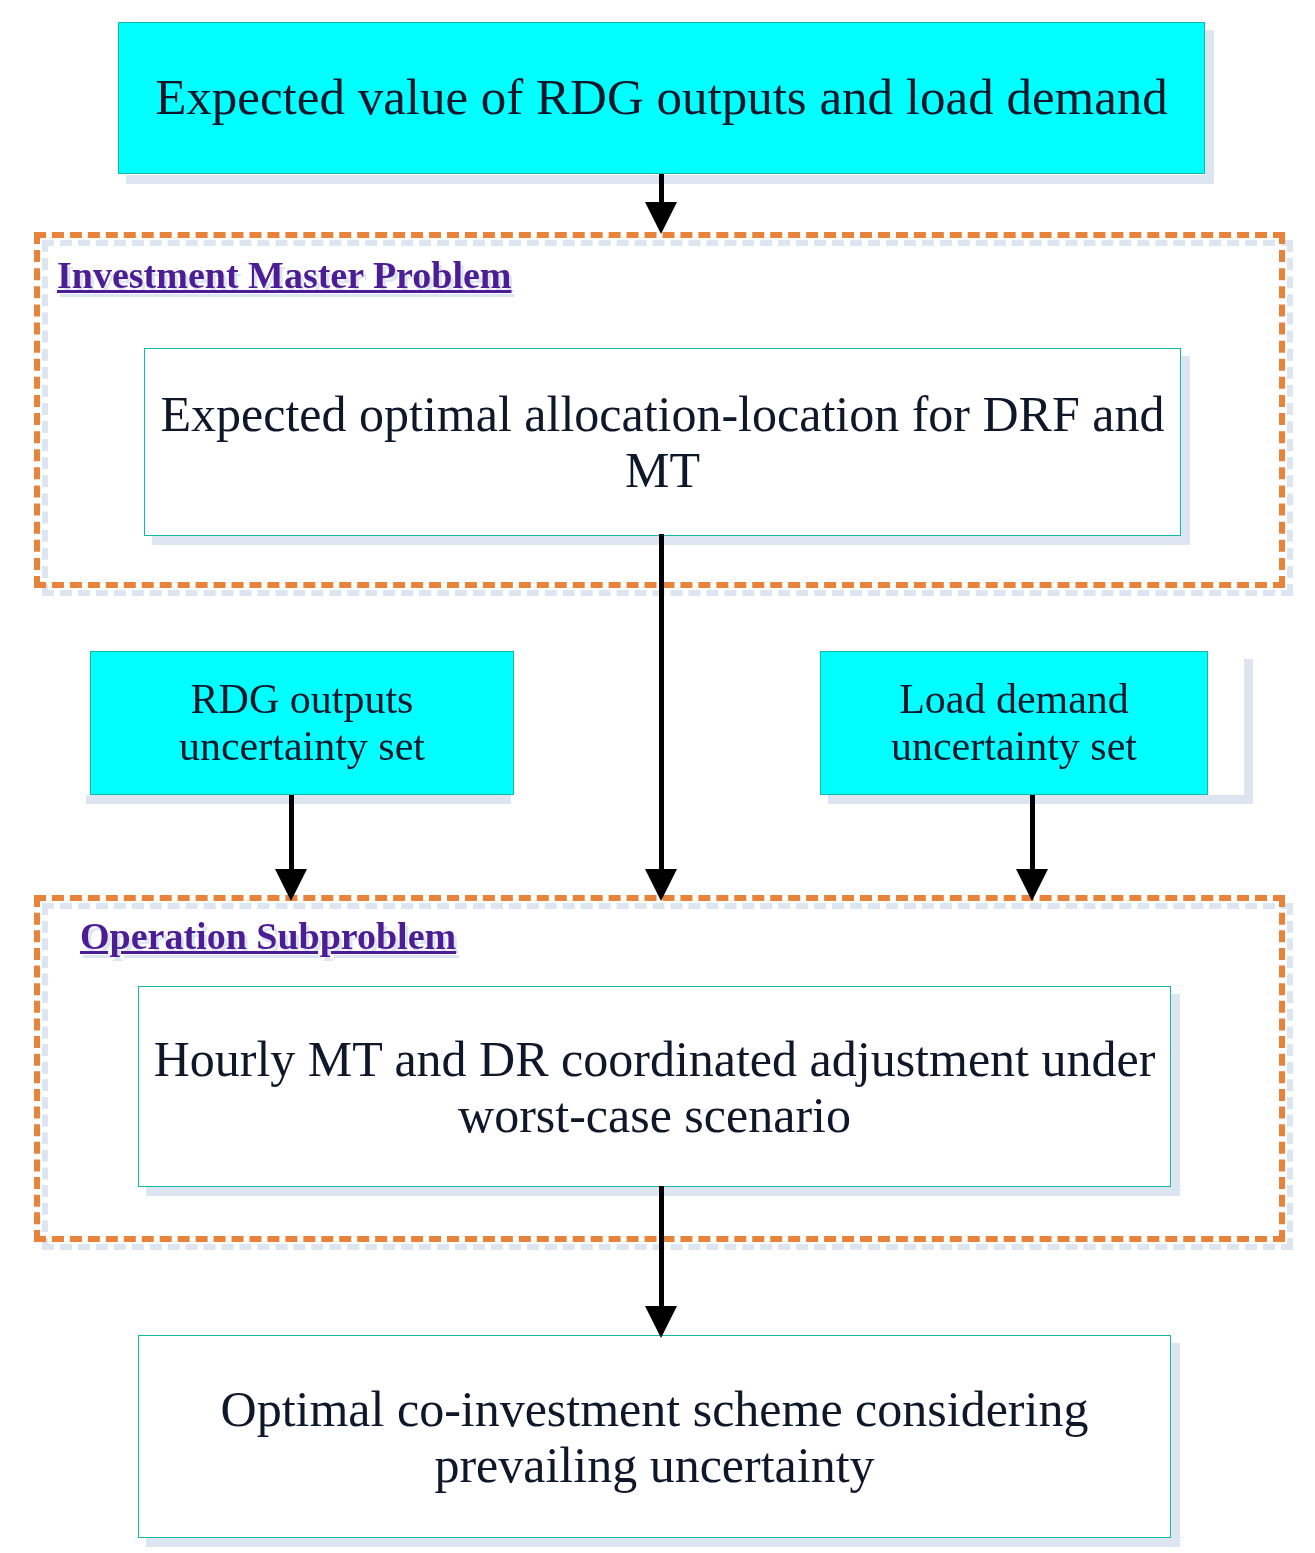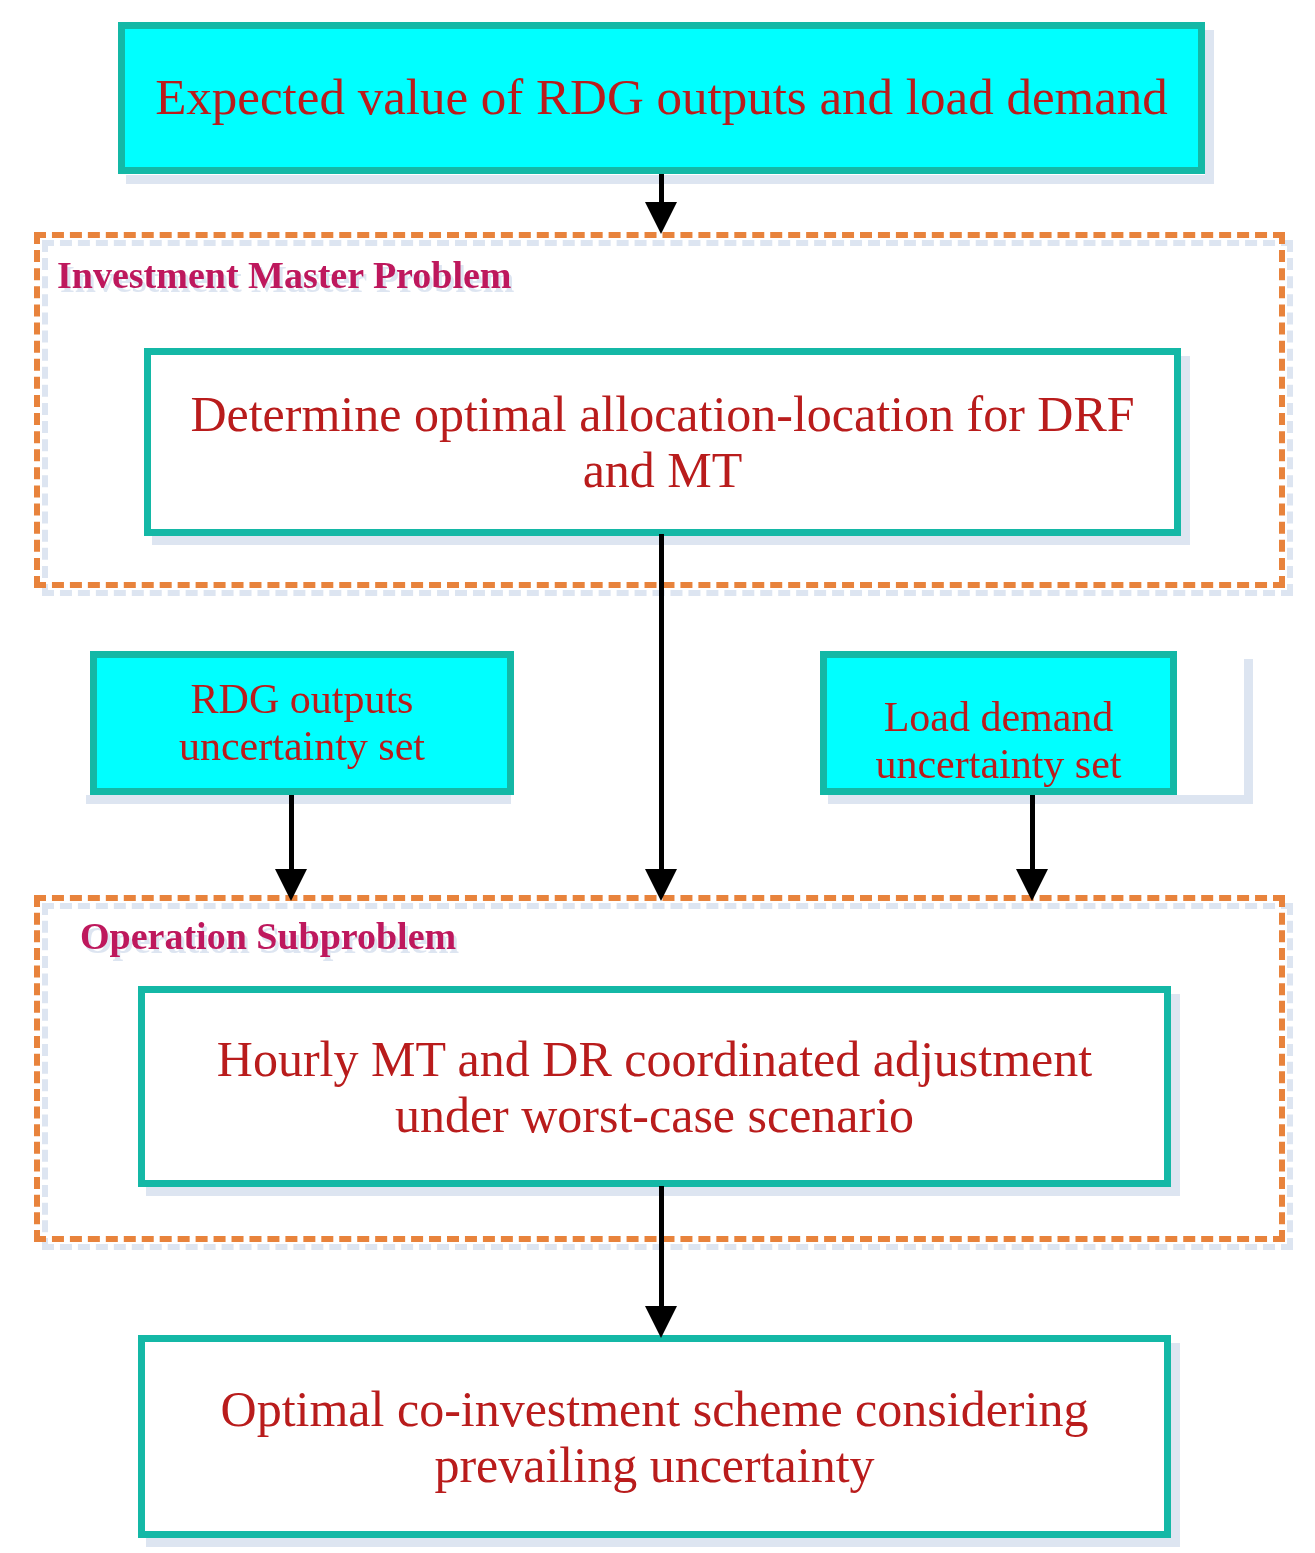--- a/index.html
+++ b/index.html
@@ -13,26 +13,26 @@
     height: 1553px;
     background: #ffffff;
     overflow: hidden;
     font-family: "Liberation Serif", "DejaVu Serif", serif;
   }
 
   
   .node {
     position: absolute;
     box-sizing: border-box;
-    border: 7px solid #14b8a6;
+    border: 1px solid #14b8a6;
     display: flex;
     align-items: center;
     justify-content: center;
     text-align: center;
-    color: #b91c1c;
+    color: #0f172a;
     line-height: 1.12;
     z-index: 5;
   }
   .node .txt {
     display: block;
     width: 100%;
     padding: 0 14px;
     box-sizing: border-box;
   }
   .node.cyan { background: #00FFFF; }
@@ -56,25 +56,26 @@
   .group-shadow {
     position: absolute;
     box-sizing: border-box;
     border: 6px dashed #dde5f1;
     background: transparent;
     z-index: 1;
   }
   .group-label {
     position: absolute;
     font-weight: bold;
-    color: #be185d;
+    color: #4c1d95;
     white-space: nowrap;
     z-index: 4;
     text-shadow: 3px 4px 0 #dde5f1;
     letter-spacing: 0px;
+    text-decoration: underline;
   }
 
   
   .arrow {
     position: absolute;
     z-index: 6;
   }
   .arrow .shaft {
     position: absolute;
     left: 50%;
@@ -117,37 +118,37 @@
     <div class="head"></div>
   </div>
 
   <div class="group-shadow" style="left:42px; top:240px; width:1251px; height:356px;"></div>
   <div class="group" style="left:34px; top:232px; width:1251px; height:356px;"></div>
   <div class="group-label fs-label" style="left:57px; top:253px;">Investment Master Problem</div>
 
   <div class="shadow" style="left:152px; top:536px; width:1038px; height:9px;"></div>
   <div class="shadow" style="left:1181px; top:356px; width:9px; height:187px;"></div>
   <div class="node white fs-body" style="left:144px; top:348px; width:1037px; height:188px;">
-    <span class="txt">Determine optimal allocation-location for DRF and MT</span>
+    <span class="txt">Expected optimal allocation-location for DRF and MT</span>
   </div>
 
   <div class="arrow" style="left:645px; top:534px; width:32px; height:367px;">
     <div class="shaft" style="height:339px;"></div>
     <div class="head"></div>
   </div>
 
   <div class="shadow" style="left:86px; top:795px; width:425px; height:9px;"></div>
   <div class="shadow" style="left:502px; top:659px; width:9px; height:143px;"></div>
   <div class="node cyan fs-small" style="left:90px; top:651px; width:424px; height:144px;">
     <span class="txt">RDG outputs uncertainty set</span>
   </div>
 
   <div class="shadow" style="left:828px; top:795px; width:425px; height:9px;"></div>
   <div class="shadow" style="left:1244px; top:659px; width:9px; height:143px;"></div>
-  <div class="node cyan fs-small" style="left:820px; top:651px; width:357px; height:144px;align-items:flex-end;">
+  <div class="node cyan fs-small" style="left:820px; top:651px; width:388px; height:144px;">
     <span class="txt">Load demand uncertainty set</span>
   </div>
 
   <div class="arrow" style="left:275px; top:795px; width:32px; height:106px;">
     <div class="shaft" style="height:78px;"></div>
     <div class="head"></div>
   </div>
 
   <div class="arrow" style="left:1016px; top:795px; width:32px; height:106px;">
     <div class="shaft" style="height:78px;"></div>

